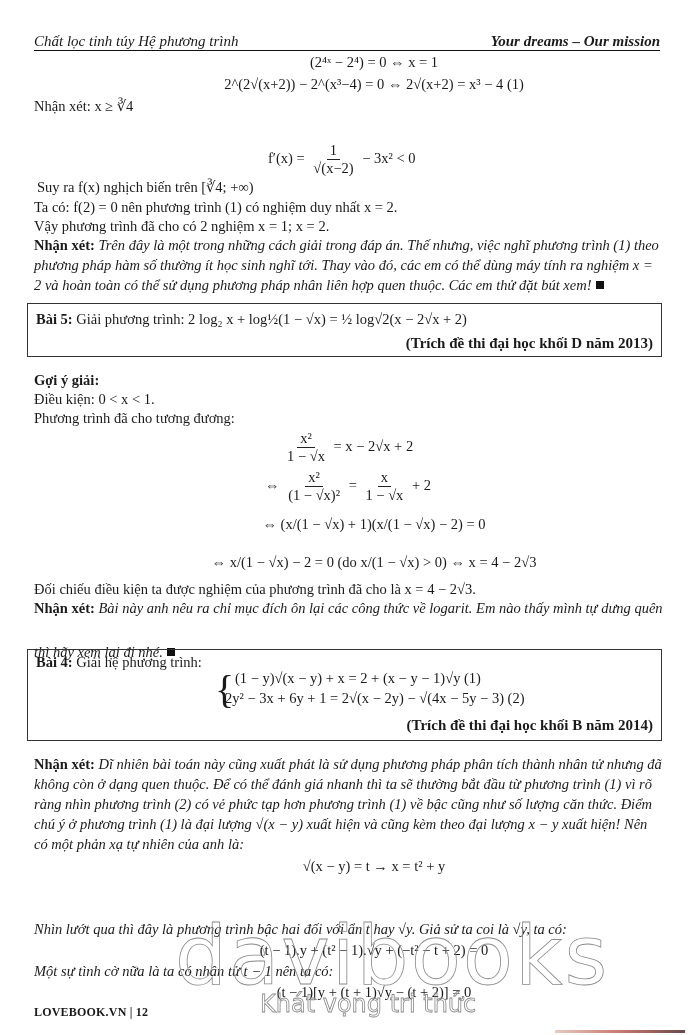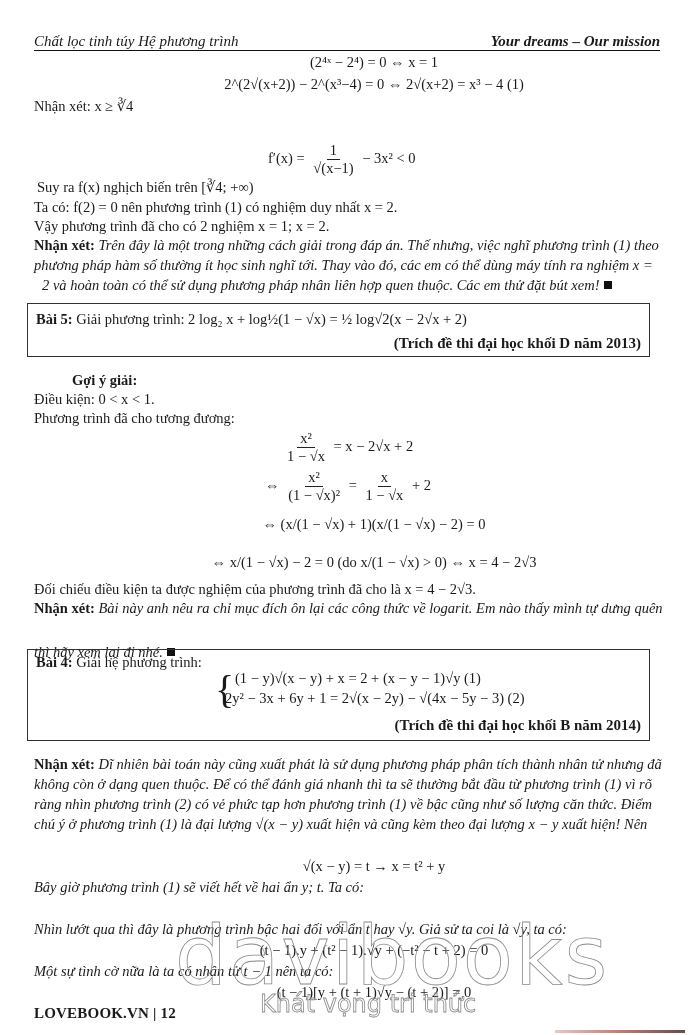--- a/index.html
+++ b/index.html
@@ -16,34 +16,34 @@
     font-style: italic; font-size: 15px;
   }
   .header .left { font-style: italic; }
   .header .right { font-weight: bold; }
   .line { position: absolute; white-space: nowrap; line-height: 18px; }
   .center { left: 0; right: 0; text-align: center; margin-left: 48px; }
   .l { left: 34px; }
   .it { font-style: italic; }
   .note-label { font-weight: bold; font-style: normal; }
   .box {
-    position: absolute; left: 27px; right: 50px;
+    position: absolute; left: 27px; right: 38px;
     border: 1.3px solid #333;
   }
   .box .src { position: absolute; right: 8px; font-weight: bold; white-space: nowrap; font-size: 15px; text-align: right; }
   .box .txt { position: absolute; left: 8px; white-space: nowrap; }
   .bold { font-weight: bold; }
   .frac { display: inline-flex; flex-direction: column; align-items: center; vertical-align: middle; margin: 0 2px; }
   .frac .num { border-bottom: 1px solid #222; padding: 0 3px; line-height: 17px; }
   .frac .den { padding: 0 3px; line-height: 17px; }
   .brace-wrap { position: absolute; left: 187px; top: 32px; }
   .brace { position: absolute; left: 0; top: 0; font-size: 40px; line-height: 40px; font-weight: 100; }
   .sys1 { position: absolute; left: 20px; top: 0; white-space: nowrap; }
   .sys2 { position: absolute; left: 10px; top: 20px; white-space: nowrap; }
-  .footer { position: absolute; left: 34px; top: 1005px; font-size: 15px; font-weight: bold; letter-spacing: 0.2px; }
+  .footer { position: absolute; left: 34px; top: 1005px; font-size: 12px; font-weight: bold; letter-spacing: 0.2px; }
   .watermark {
     position: absolute; font-family: "DejaVu Sans", sans-serif; color: transparent;
     -webkit-text-stroke: 0.8px #8a8a8a; white-space: nowrap; pointer-events: none;
   }
   .wm1 { left: 175px; top: 908px; font-size: 82px; letter-spacing: 2px; }
   .wm2 { left: 260px; top: 990px; font-size: 24px; }
   .bottom-bar {
     position: absolute; left: 555px; top: 1030px; width: 130px; height: 3px;
     background: linear-gradient(to right, #e8c9c0, #c77a70, #6a4a48);
   }
@@ -59,45 +59,45 @@
     <span class="right">Your dreams – Our mission</span>
   </div>
 
   <div class="line center" style="top:53px;">(2⁴ˣ − 2⁴) = 0 ⇔ x = 1</div>
   <div class="line center" style="top:75px;">2^(2√(x+2)) − 2^(x³−4) = 0 ⇔ 2√(x+2) = x³ − 4 (1)</div>
   <div class="line l" style="top:97px;">Nhận xét: x ≥ ∛4</div>
   <div class="line" style="left:268px; top:140px; line-height:36px;">
     <span>f′(x) =</span>
     <span class="frac">
       <span class="num">1</span>
-      <span class="den">√(x−1)</span>
+      <span class="den">√(x−2)</span>
     </span>
     <span>− 3x² &lt; 0</span>
   </div>
   <div class="line l" style="top:178px; left:37px;">Suy ra f(x) nghịch biến trên [∛4; +∞)</div>
   <div class="line l" style="top:198px;">Ta có: f(2) = 0 nên phương trình (1) có nghiệm duy nhất x = 2.</div>
   <div class="line l" style="top:217px;">Vậy phương trình đã cho có 2 nghiệm x = 1; x = 2.</div>
   <div class="line l it" style="top:236px;">
     <span class="note-label">Nhận xét:</span>
     <span>Trên đây là một trong những cách giải trong đáp án. Thế nhưng, việc nghĩ phương trình (1) theo</span>
   </div>
   <div class="line l it" style="top:256px;">phương pháp hàm số thường ít học sinh nghĩ tới. Thay vào đó, các em có thể dùng máy tính ra nghiệm x =</div>
-  <div class="line l it" style="top:276px;margin-left:8px;">
+  <div class="line l it" style="top:276px;">
     <span>2 và hoàn toàn có thể sử dụng phương pháp nhân liên hợp quen thuộc. Các em thử đặt bút xem!</span><span class="sq"></span>
   </div>
 
   <div class="box" style="top:303px; height:52px;">
     <div class="txt" style="top:7px;">
       <span class="bold">Bài 5:</span>
       <span>Giải phương trình: 2 log₂ x + log½(1 − √x) = ½ log√2(x − 2√x + 2)</span>
     </div>
     <div class="src" style="top:31px;">(Trích đề thi đại học khối D năm 2013)</div>
   </div>
 
-  <div class="line l" style="top:371px;margin-left:38px;">
+  <div class="line l" style="top:371px;">
     <span class="note-label">Gợi ý giải:</span>
   </div>
   <div class="line l" style="top:390px;">Điều kiện: 0 &lt; x &lt; 1.</div>
   <div class="line l" style="top:409px;">Phương trình đã cho tương đương:</div>
 
   <div class="line" style="left:282px; top:428px; line-height:36px;">
     <span class="frac">
       <span class="num">x²</span>
       <span class="den">1 − √x</span>
     </span>
@@ -140,22 +140,22 @@
     <div class="src" style="top:67px;">(Trích đề thi đại học khối B năm 2014)</div>
   </div>
 
   <div class="line l it" style="top:755px;">
     <span class="note-label">Nhận xét:</span>
     <span>Dĩ nhiên bài toán này cũng xuất phát là sử dụng phương pháp phân tích thành nhân tử nhưng đã</span>
   </div>
   <div class="line l it" style="top:775px;">không còn ở dạng quen thuộc. Để có thể đánh giá nhanh thì ta sẽ thường bắt đầu từ phương trình (1) vì rõ</div>
   <div class="line l it" style="top:795px;">ràng nhìn phương trình (2) có vẻ phức tạp hơn phương trình (1) về bậc cũng như số lượng căn thức. Điểm</div>
   <div class="line l it" style="top:815px;">chú ý ở phương trình (1) là đại lượng √(x − y) xuất hiện và cũng kèm theo đại lượng x − y xuất hiện! Nên</div>
+  <div class="line l it" style="top:835px;">có một phản xạ tự nhiên của anh là:</div>
   <div class="line center" style="top:857px;">√(x − y) = t → x = t² + y</div>
-  <div class="line l it" style="top:878px;">Bây giờ phương trình (1) sẽ viết hết về hai ẩn y; t. Ta có:</div>
   <div class="line l it" style="top:920px;">Nhìn lướt qua thì đây là phương trình bậc hai đối với ẩn t hay √y. Giả sử ta coi là √y, ta có:</div>
   <div class="line center" style="top:941px;">(t − 1).y + (t² − 1).√y + (−t² − t + 2) = 0</div>
   <div class="line l it" style="top:962px;">Một sự tình cờ nữa là ta có nhân tử t − 1 nên ta có:</div>
   <div class="line center" style="top:983px;">(t − 1)[y + (t + 1)√y − (t + 2)] = 0</div>
 
   <div class="footer">LOVEBOOK.VN | 12</div>
 
   <div class="watermark wm1">davibooks</div>
   <div class="watermark wm2">Khát vọng tri thức</div>
 

